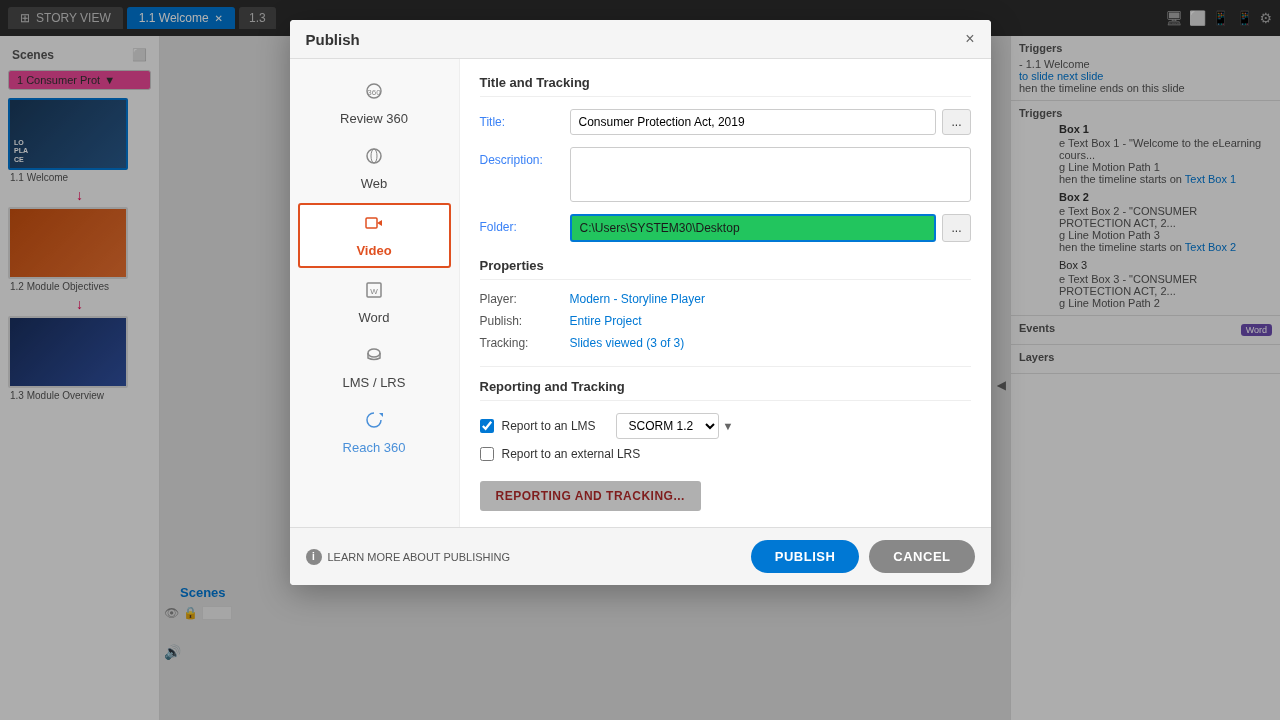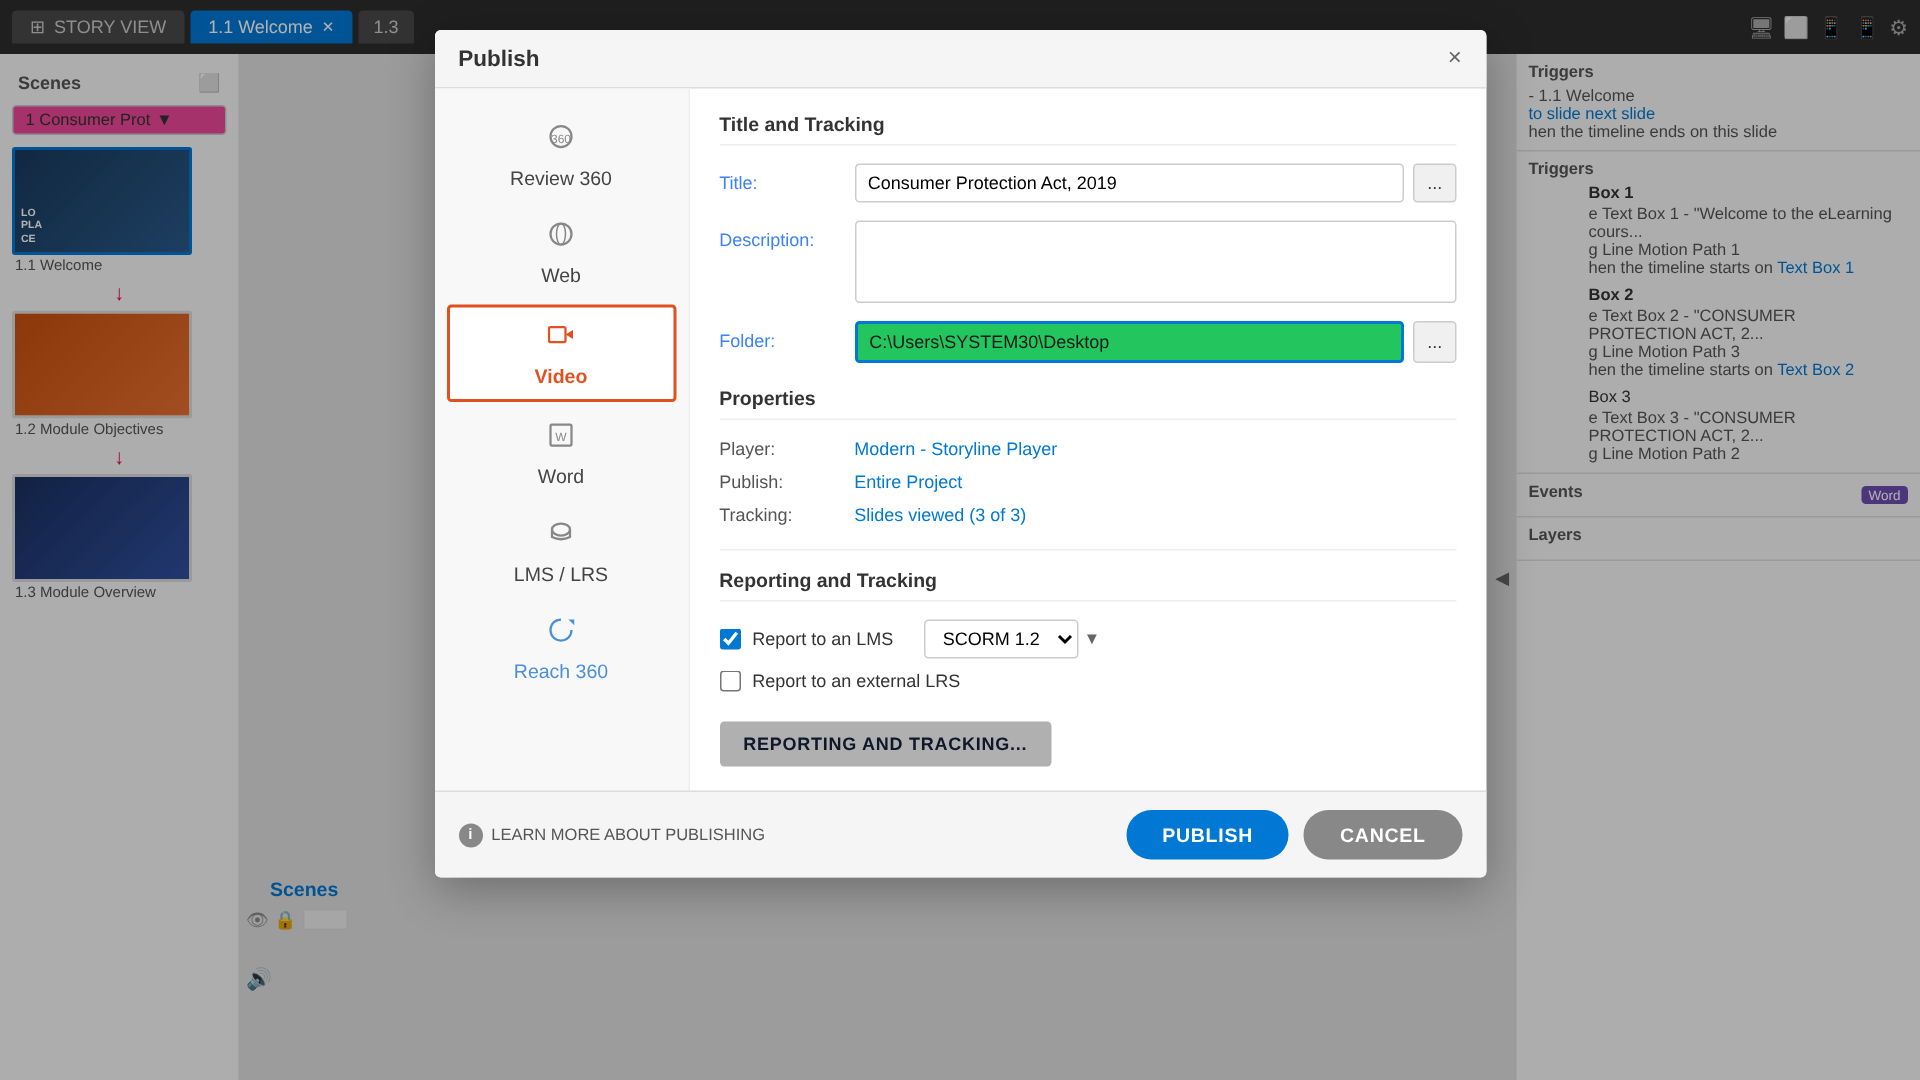--- a/index.html
+++ b/index.html
@@ -371,21 +371,21 @@
       padding: 4px 8px;
       border: 1px solid #ccc;
       border-radius: 3px;
       font-size: 12px;
       background: white;
       margin-left: 12px;
     }
 
     .btn-reporting {
       background: #b0b0b0;
-      color: #0f172a;
+      color: #7f1d1d;
       border: none;
       padding: 8px 16px;
       border-radius: 3px;
       font-size: 12px;
       font-weight: bold;
       cursor: pointer;
       margin-top: 12px;
       letter-spacing: 0.5px;
     }
 

